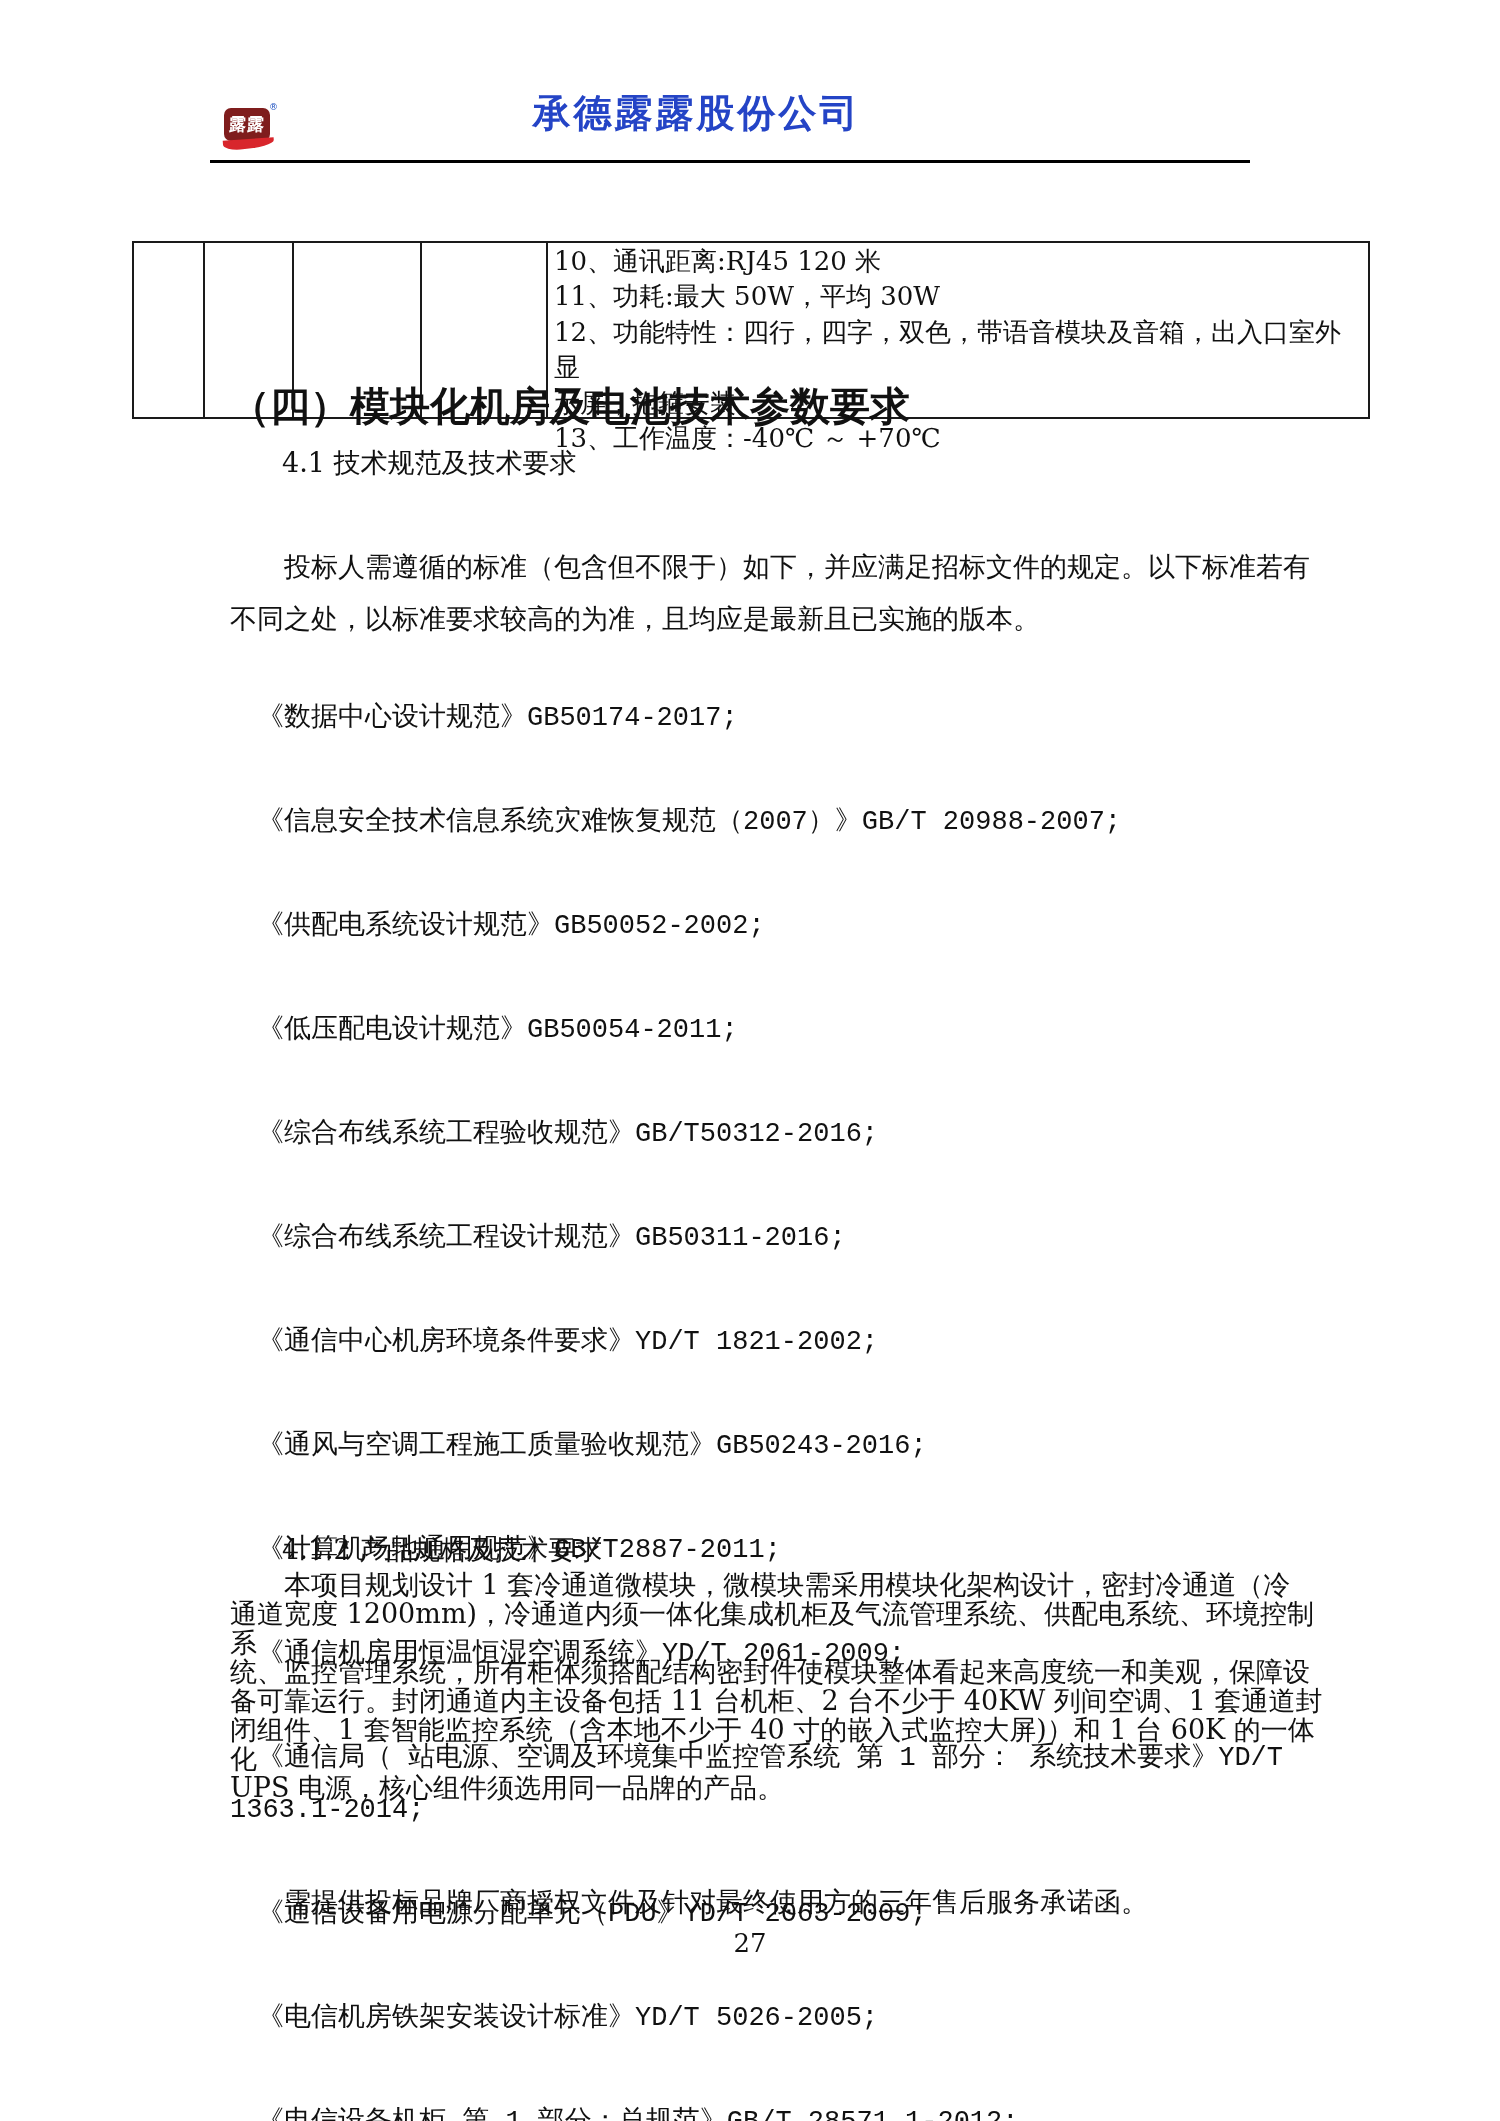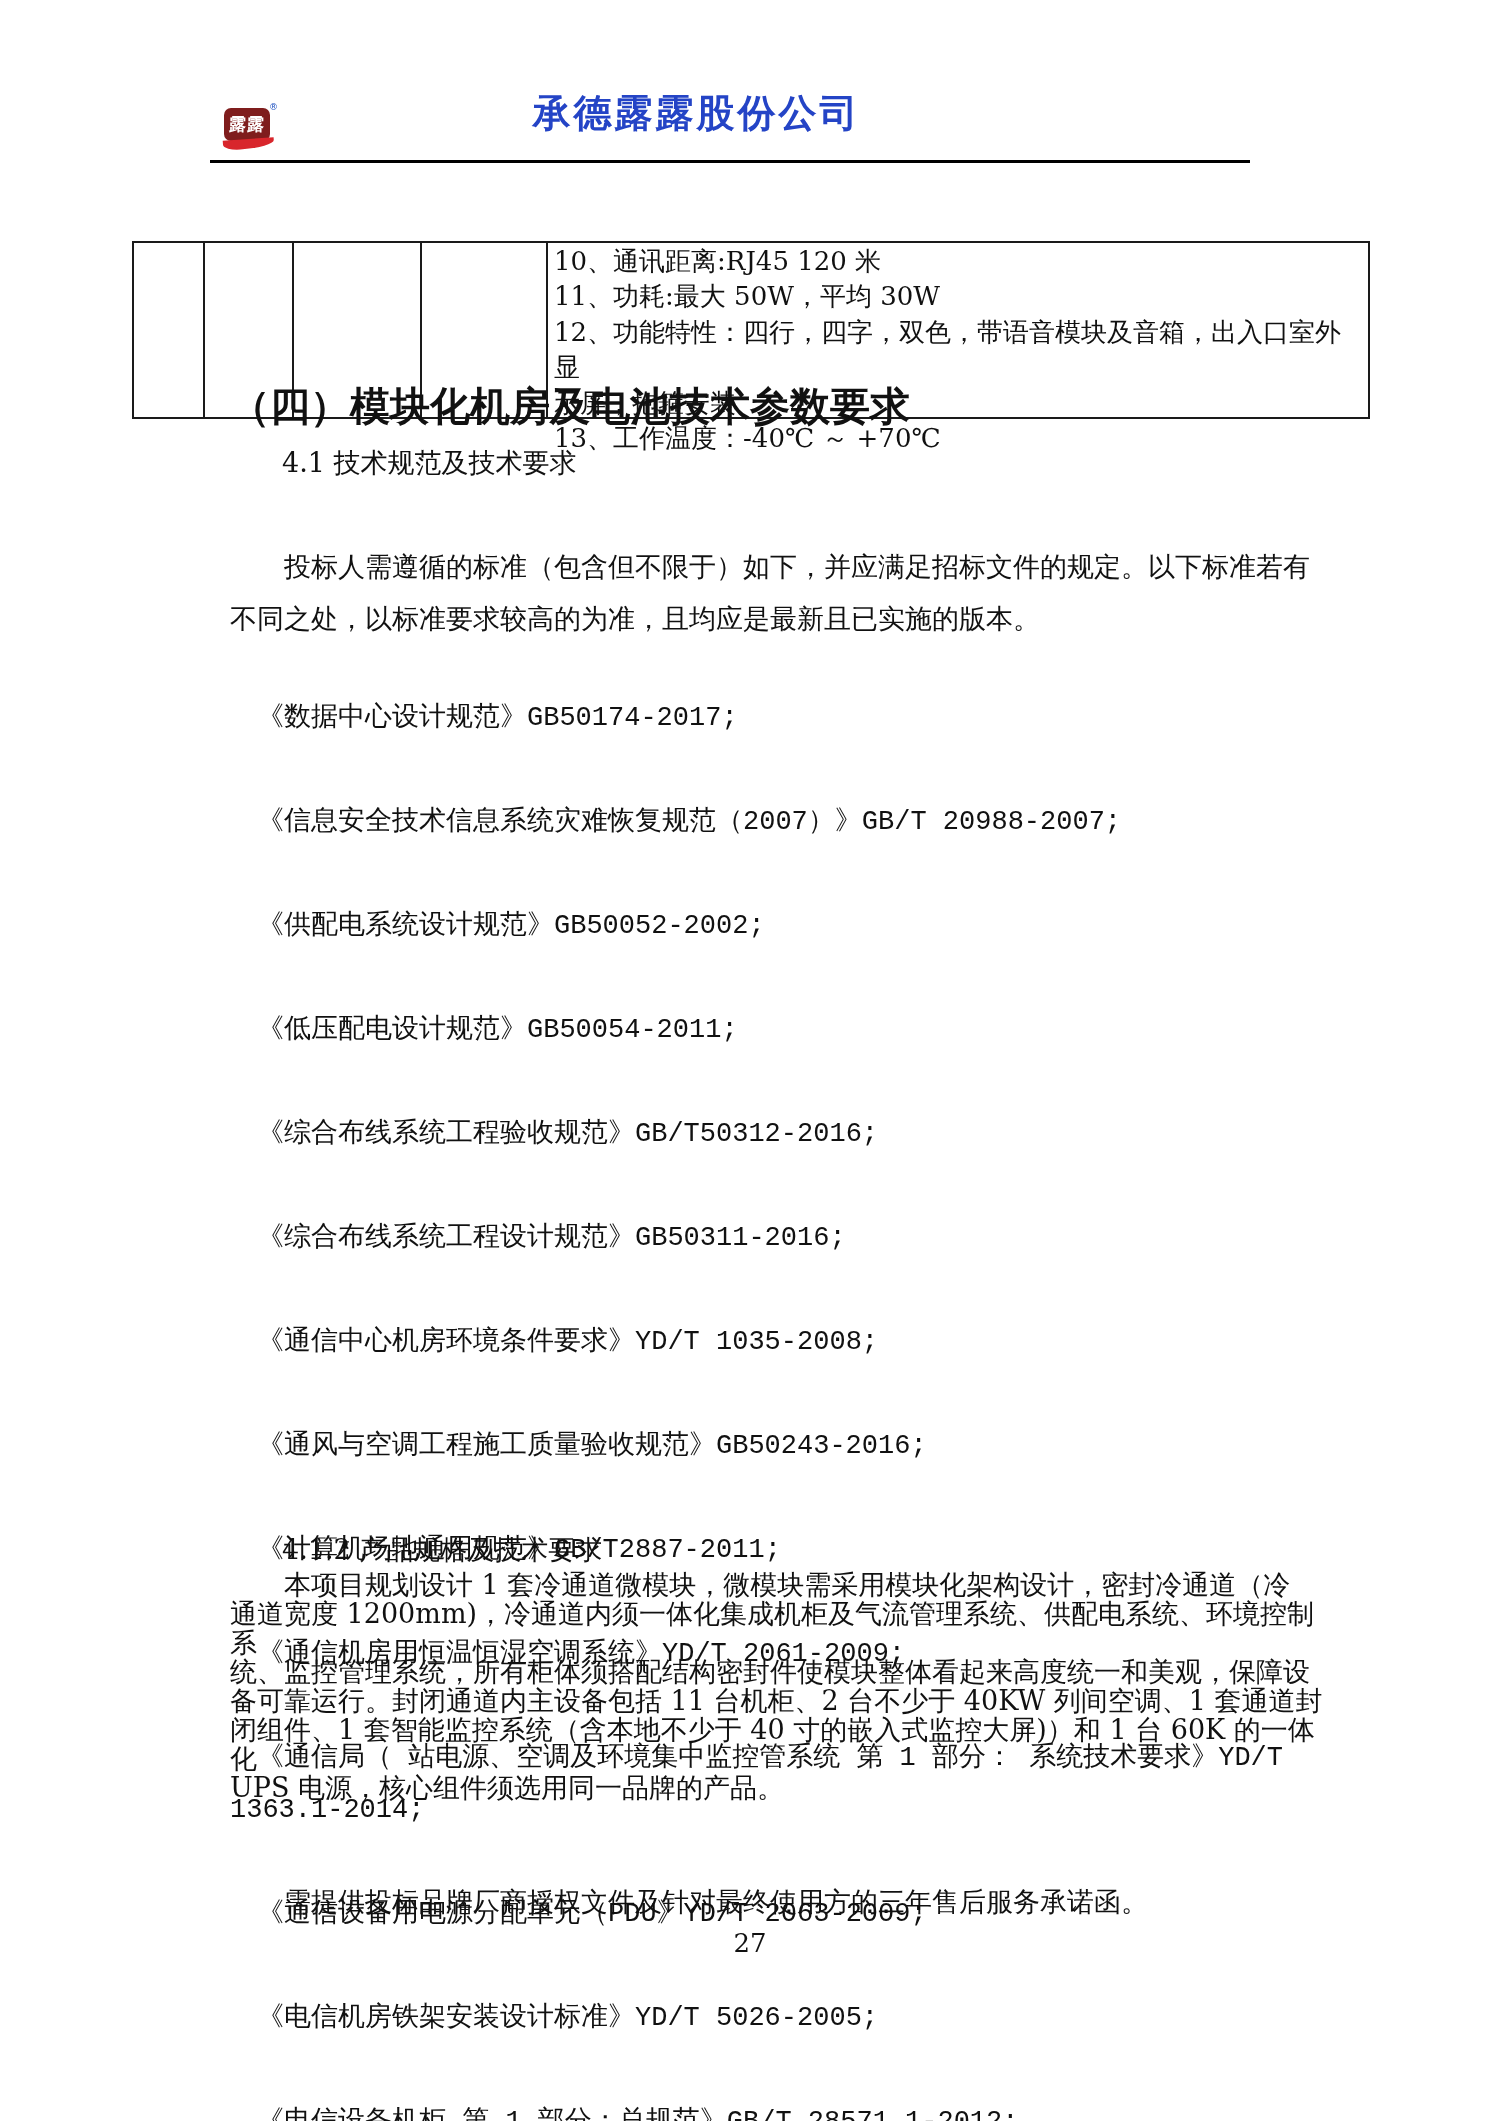--- a/index.html
+++ b/index.html
@@ -103,21 +103,21 @@
   <div class="abs txt intro">投标人需遵循的标准（包含但不限于）如下，并应满足招标文件的规定。以下标准若有
 不同之处，以标准要求较高的为准，且均应是最新且已实施的版本。</div>
 
   <div class="abs txt stds">
     <div class="std-item">《数据中心设计规范》GB50174-2017;</div>
     <div class="std-item">《信息安全技术信息系统灾难恢复规范（2007）》GB/T 20988-2007;</div>
     <div class="std-item">《供配电系统设计规范》GB50052-2002;</div>
     <div class="std-item">《低压配电设计规范》GB50054-2011;</div>
     <div class="std-item">《综合布线系统工程验收规范》GB/T50312-2016;</div>
     <div class="std-item">《综合布线系统工程设计规范》GB50311-2016;</div>
-    <div class="std-item">《通信中心机房环境条件要求》YD/T 1035-2008;</div>
+    <div class="std-item">《通信中心机房环境条件要求》YD/T 1821-2002;</div>
     <div class="std-item">《通风与空调工程施工质量验收规范》GB50243-2016;</div>
     <div class="std-item">《计算机场地通用规范》GB/T2887-2011;</div>
     <div class="std-item">《通信机房用恒温恒湿空调系统》YD/T 2061-2009;</div>
     <div class="std-item">《通信局（ 站电源、空调及环境集中监控管系统 第 1 部分： 系统技术要求》YD/T
 1363.1-2014;</div>
     <div class="std-item">《通信设备用电源分配单元（PDU》YD/T 2063-2009;</div>
     <div class="std-item">《电信机房铁架安装设计标准》YD/T 5026-2005;</div>
     <div class="std-item">《电信设备机柜 第 1 部分：总规范》GB/T 28571.1-2012;</div>
     
     

